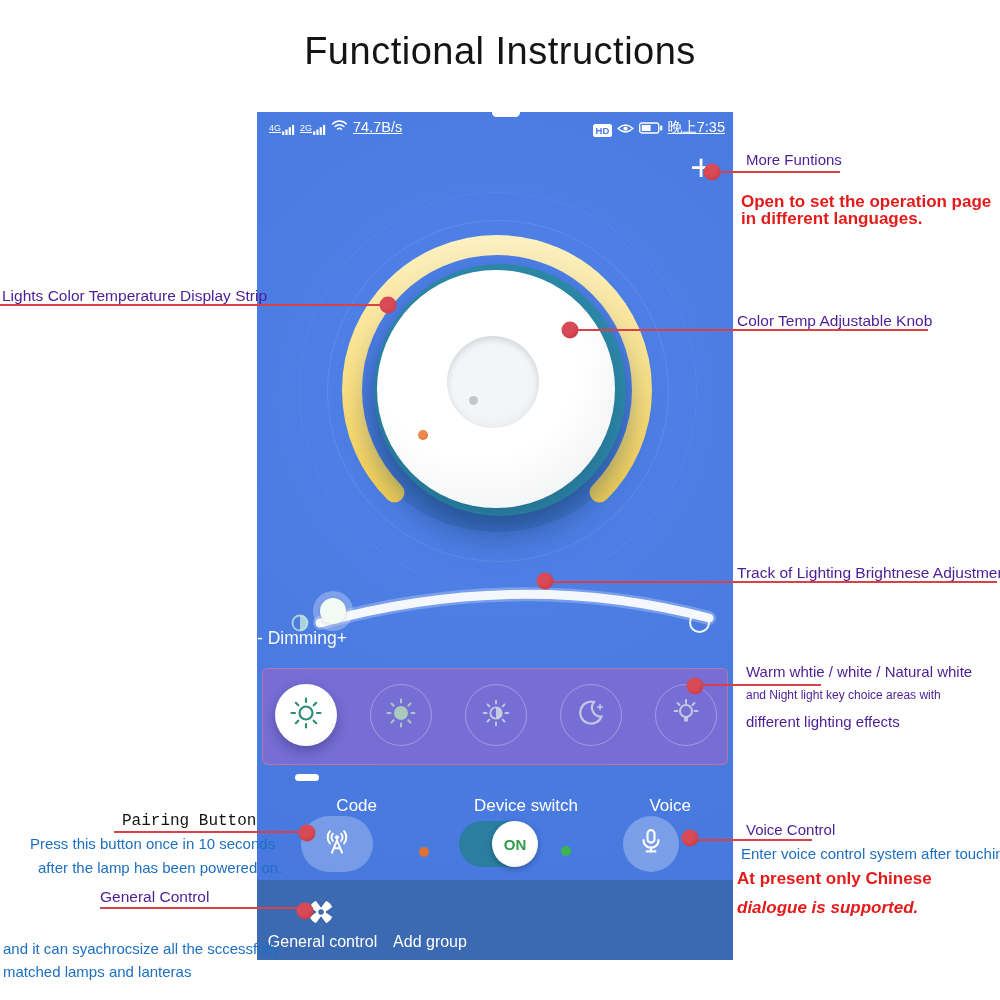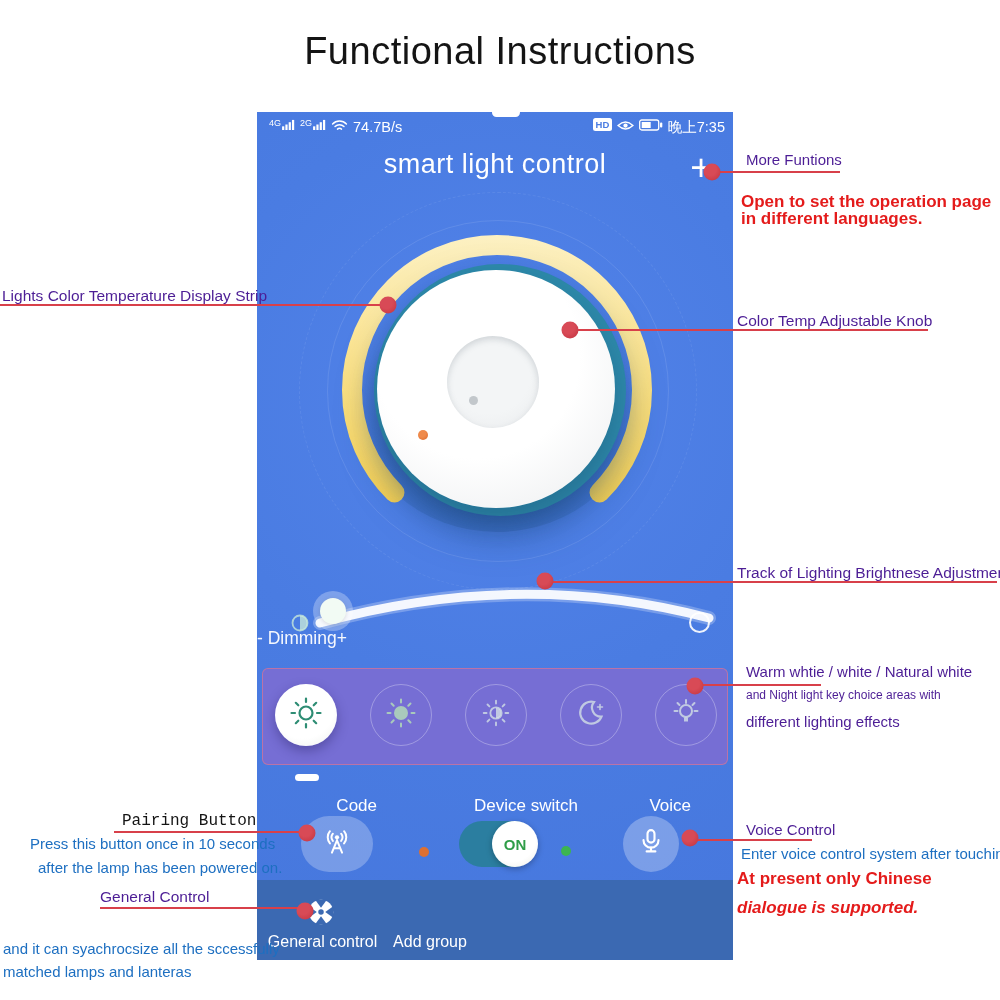--- a/index.html
+++ b/index.html
@@ -7,21 +7,21 @@
           font-family:"Liberation Sans",sans-serif;}
   .abs{position:absolute;}
   .page-title{position:absolute;top:30px;left:0;width:1000px;text-align:center;
               font-size:38px;color:#141414;letter-spacing:.5px;}
   
   .phone{position:absolute;left:257px;top:112px;width:476px;height:848px;
          background:radial-gradient(circle at 50% 34%, #5383ea 0%, #4a7ce2 48%, #4677dd 100%);
          overflow:visible;}
   .statusbar{position:absolute;left:12px;right:8px;top:4px;height:22px;display:flex;
              justify-content:space-between;align-items:center;color:#fff;font-size:14.5px;}
-  .sb-group{display:flex;align-items:flex-start;gap:5px;}
+  .sb-group{display:flex;align-items:flex-end;gap:5px;text-decoration:underline;}
   .sig{display:flex;align-items:flex-start;gap:1px;}
   .sig-g{font-size:9px;line-height:9px;color:#fff;}
   .hd-badge{background:#fff;color:#4a7ce2;font-size:9.5px;font-weight:bold;
             padding:0px 2.5px;border-radius:2.5px;line-height:13px;}
   .app-title{position:absolute;top:37px;left:0;width:100%;text-align:center;color:#fff;
              font-size:27px;font-weight:400;letter-spacing:.5px;}
   .plus-btn{position:absolute;left:428px;top:36px;width:32px;height:40px;text-align:center;
             color:#fff;font-size:37px;font-weight:300;line-height:40px;}
   .ring{position:absolute;border-radius:50%;}
   .knob-shadow{position:absolute;left:100px;top:170px;width:280px;height:250px;border-radius:50%;
@@ -121,21 +121,20 @@
           <svg viewBox="0 0 24 12" width="24" height="12">
               <rect x="0.7" y="1" width="19" height="10" rx="2" fill="none" stroke="#fff" stroke-width="1.3"></rect>
               <rect x="2.7" y="3" width="9" height="6" fill="#fff"></rect>
               <rect x="21" y="3.5" width="2.3" height="5" rx="1" fill="#fff"></rect>
             </svg>
         </span>
         <span>晚上7:35</span>
       </div>
     </div>
 
-    <div class="app-title">smart light control</div>
     <div class="plus-btn">+</div>
 
     <div class="ring" style="left:42px;top:80px;width:396px;height:396px;border:1px dashed rgba(255,255,255,.08);"></div>
     <div class="ring" style="left:70px;top:108px;width:340px;height:340px;border:1px solid rgba(255,255,255,.10);"></div>
     <div class="knob-shadow"></div>
     <svg width="340" height="340" style="position:absolute;left:70px;top:108px;">
       <defs>
         <linearGradient id="arcg" x1="0" y1="1" x2="1" y2="0">
           <stop offset="0" stop-color="#fdf6d8"></stop>
           <stop offset="0.45" stop-color="#fbe289"></stop>

